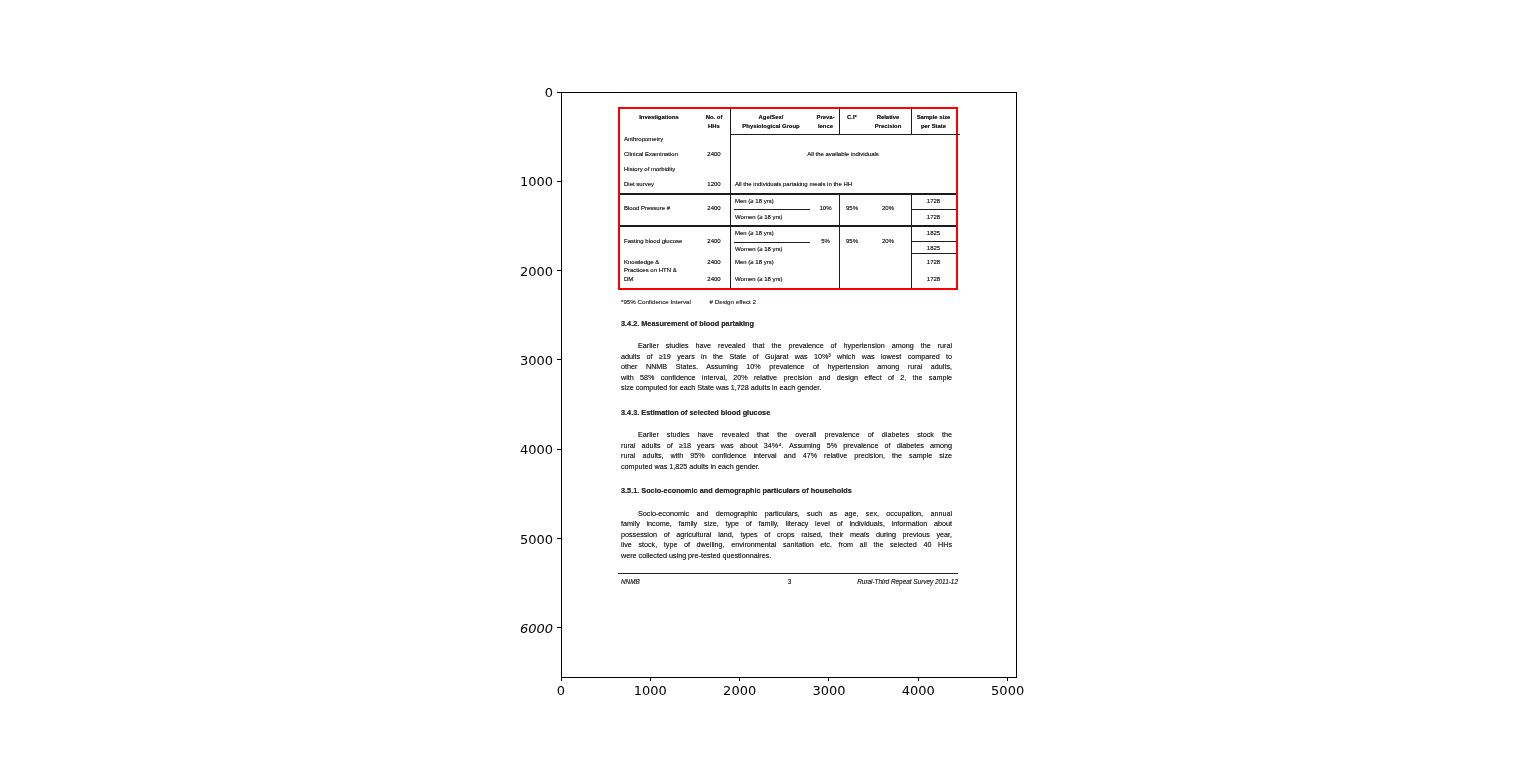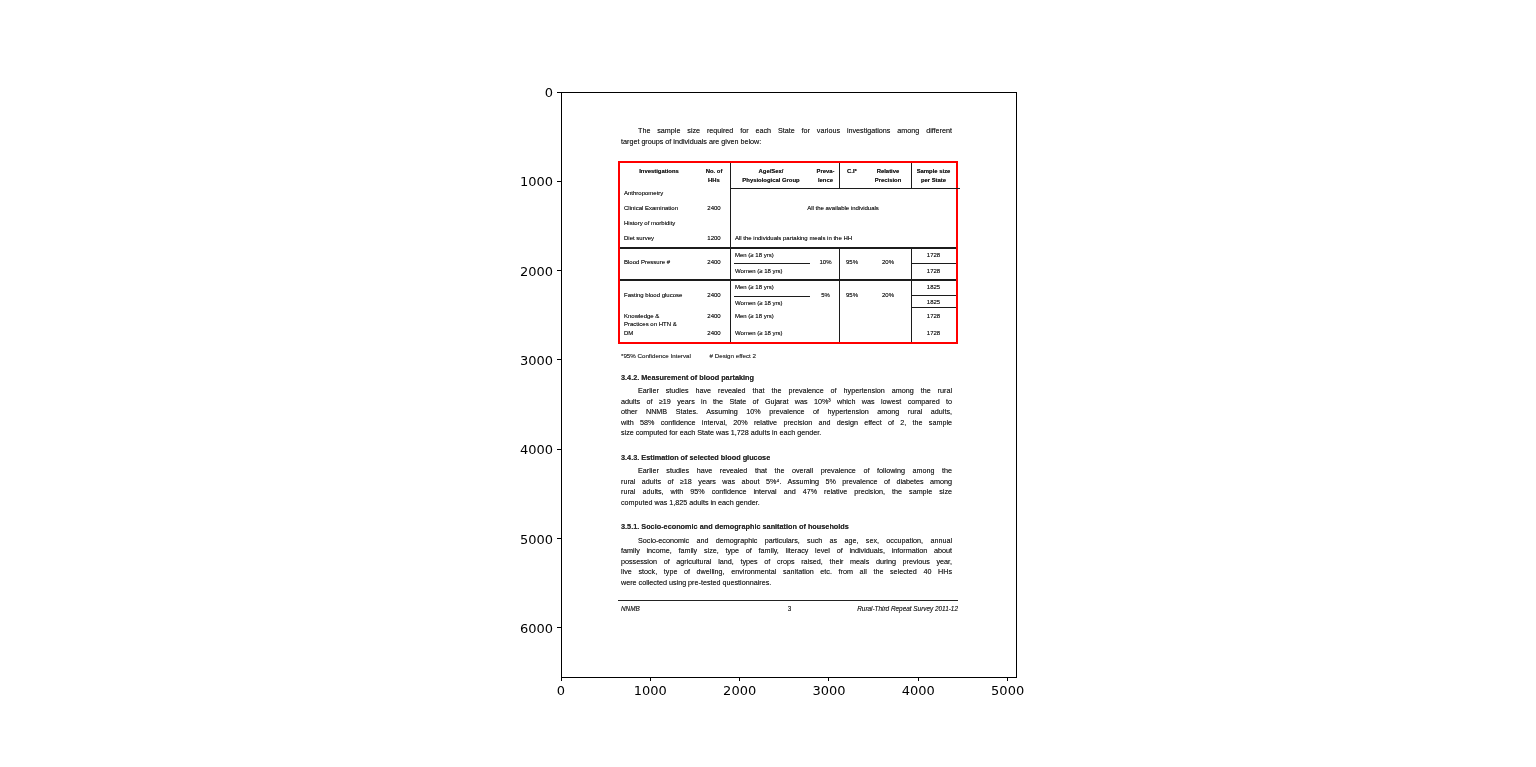--- a/index.html
+++ b/index.html
@@ -23,21 +23,21 @@
   #doc{
     position:absolute;left:59px;top:0;width:331px;color:#2f2f2f;
     font-size:7.2px;line-height:10.5px;
     text-shadow:0 0 0.45px rgba(55,55,55,0.85);
   }
   .pl{text-align:justify;text-align-last:justify;}
   .pl-last{text-align:left;}
   .indent{text-indent:17px;}
   .sec-h{font-weight:bold;margin-top:14px;font-size:7.3px;}
   #sections .section:first-child .sec-h{margin-top:11px;}
-  .para{margin-top:3px;}
+  .para{margin-top:12px;}
   #intro{margin-top:33px;}
   
   #sample-table{
     position:relative;margin-top:14px;margin-left:-3px;width:340px;height:183px;
     border:2px solid #ff0000;box-sizing:border-box;background:#fff;
   }
   .tl{position:absolute;background:#1c1c1c;}
   .tc{
     position:absolute;font-size:6px;line-height:7.6px;color:#222;white-space:nowrap;
   }
@@ -56,24 +56,20 @@
   #footer-left{flex:1;text-align:left;padding-left:3px;}
   #footer-center{flex:1;text-align:center;}
   #footer-right{flex:1;text-align:right;}
 </style>
 </head>
 <body>
 
 <div id="axes">
   <div id="doc">
 
-    <div id="intro">
-      <div class="pl indent">The sample size required for each State for various investigations among different</div>
-      <div class="pl-last">target groups of individuals are given below:</div>
-    </div>
 
     <div id="sample-table" style="border-color: rgb(255, 0, 0);">
 
       <div class="tl" style="left:110px;top:0;width:1.4px;height:179px"></div>
       <div class="tl" style="left:219px;top:0;width:1.4px;height:25px"></div>
       <div class="tl" style="left:219px;top:84px;width:1.4px;height:95px"></div>
       <div class="tl" style="left:291px;top:0;width:1.4px;height:25px"></div>
       <div class="tl" style="left:291px;top:84px;width:1.4px;height:95px"></div>
       <div class="tl" style="left:110px;top:25px;width:230px;height:1.3px"></div>
       <div class="tl" style="left:0;top:84px;width:336px;height:1.8px"></div>
@@ -149,28 +145,28 @@
             <div class="pl indent">Earlier studies have revealed that the prevalence of hypertension among the rural</div>
             <div class="pl">adults of ≥19 years in the State of Gujarat was 10%³ which was lowest compared to</div>
             <div class="pl">other NNMB States. Assuming 10% prevalence of hypertension among rural adults,</div>
             <div class="pl">with 58% confidence interval, 20% relative precision and design effect of 2, the sample</div>
             <div class="pl-last">size computed for each State was 1,728 adults in each gender.</div>
           </div>
         </div>
         <div class="section">
           <div class="sec-h">3.4.3. Estimation of selected blood glucose</div>
           <div class="para">
-            <div class="pl indent">Earlier studies have revealed that the overall prevalence of following among the</div>
-            <div class="pl">rural adults of ≥18 years was about 5%⁴. Assuming 5% prevalence of diabetes among</div>
+            <div class="pl indent">Earlier studies have revealed that the overall prevalence of diabetes stock the</div>
+            <div class="pl">rural adults of ≥18 years was about 34%⁴. Assuming 5% prevalence of diabetes among</div>
             <div class="pl">rural adults, with 95% confidence interval and 47% relative precision, the sample size</div>
             <div class="pl-last">computed was 1,825 adults in each gender.</div>
           </div>
         </div>
         <div class="section">
-          <div class="sec-h">3.5.1. Socio-economic and demographic sanitation of households</div>
+          <div class="sec-h">3.5.1. Socio-economic and demographic particulars of households</div>
           <div class="para">
             <div class="pl indent">Socio-economic and demographic particulars, such as age, sex, occupation, annual</div>
             <div class="pl">family income, family size, type of family, literacy level of individuals, information about</div>
             <div class="pl">possession of agricultural land, types of crops raised, their meals during previous year,</div>
             <div class="pl">live stock, type of dwelling, environmental sanitation etc. from all the selected 40 HHs</div>
             <div class="pl-last">were collected using pre-tested questionnaires.</div>
           </div>
         </div>
       </div>
 
@@ -188,21 +184,21 @@
 <div class="tick-label ytick-label" style="left: 513px; top: 181.33px; width: 40px;">1000</div>
 <div class="tick-mark" style="left: 557px; top: 180.83px; width: 4px; height: 1px;"></div>
 <div class="tick-label ytick-label" style="left: 513px; top: 270.66px; width: 40px;">2000</div>
 <div class="tick-mark" style="left: 557px; top: 270.16px; width: 4px; height: 1px;"></div>
 <div class="tick-label ytick-label" style="left: 513px; top: 359.99px; width: 40px;">3000</div>
 <div class="tick-mark" style="left: 557px; top: 359.49px; width: 4px; height: 1px;"></div>
 <div class="tick-label ytick-label" style="left: 513px; top: 449.32px; width: 40px;">4000</div>
 <div class="tick-mark" style="left: 557px; top: 448.82px; width: 4px; height: 1px;"></div>
 <div class="tick-label ytick-label" style="left: 513px; top: 538.65px; width: 40px;">5000</div>
 <div class="tick-mark" style="left: 557px; top: 538.15px; width: 4px; height: 1px;"></div>
-<div class="tick-label ytick-label" style="left: 513px; top: 627.98px; width: 40px;">6000</div>
+<div class="tick-label ytick-label" style="left: 513px; top: 627.98px; width: 40px; font-style: italic;">6000</div>
 <div class="tick-mark" style="left: 557px; top: 627.48px; width: 4px; height: 1px;"></div>
 <div class="tick-label xtick-label" style="left: 561px; top: 683px;">0</div>
 <div class="tick-mark" style="left: 560.5px; top: 677px; width: 1px; height: 4px;"></div>
 <div class="tick-label xtick-label" style="left: 650.33px; top: 683px;">1000</div>
 <div class="tick-mark" style="left: 649.83px; top: 677px; width: 1px; height: 4px;"></div>
 <div class="tick-label xtick-label" style="left: 739.66px; top: 683px;">2000</div>
 <div class="tick-mark" style="left: 739.16px; top: 677px; width: 1px; height: 4px;"></div>
 <div class="tick-label xtick-label" style="left: 828.99px; top: 683px;">3000</div>
 <div class="tick-mark" style="left: 828.49px; top: 677px; width: 1px; height: 4px;"></div>
 <div class="tick-label xtick-label" style="left: 918.32px; top: 683px;">4000</div>

